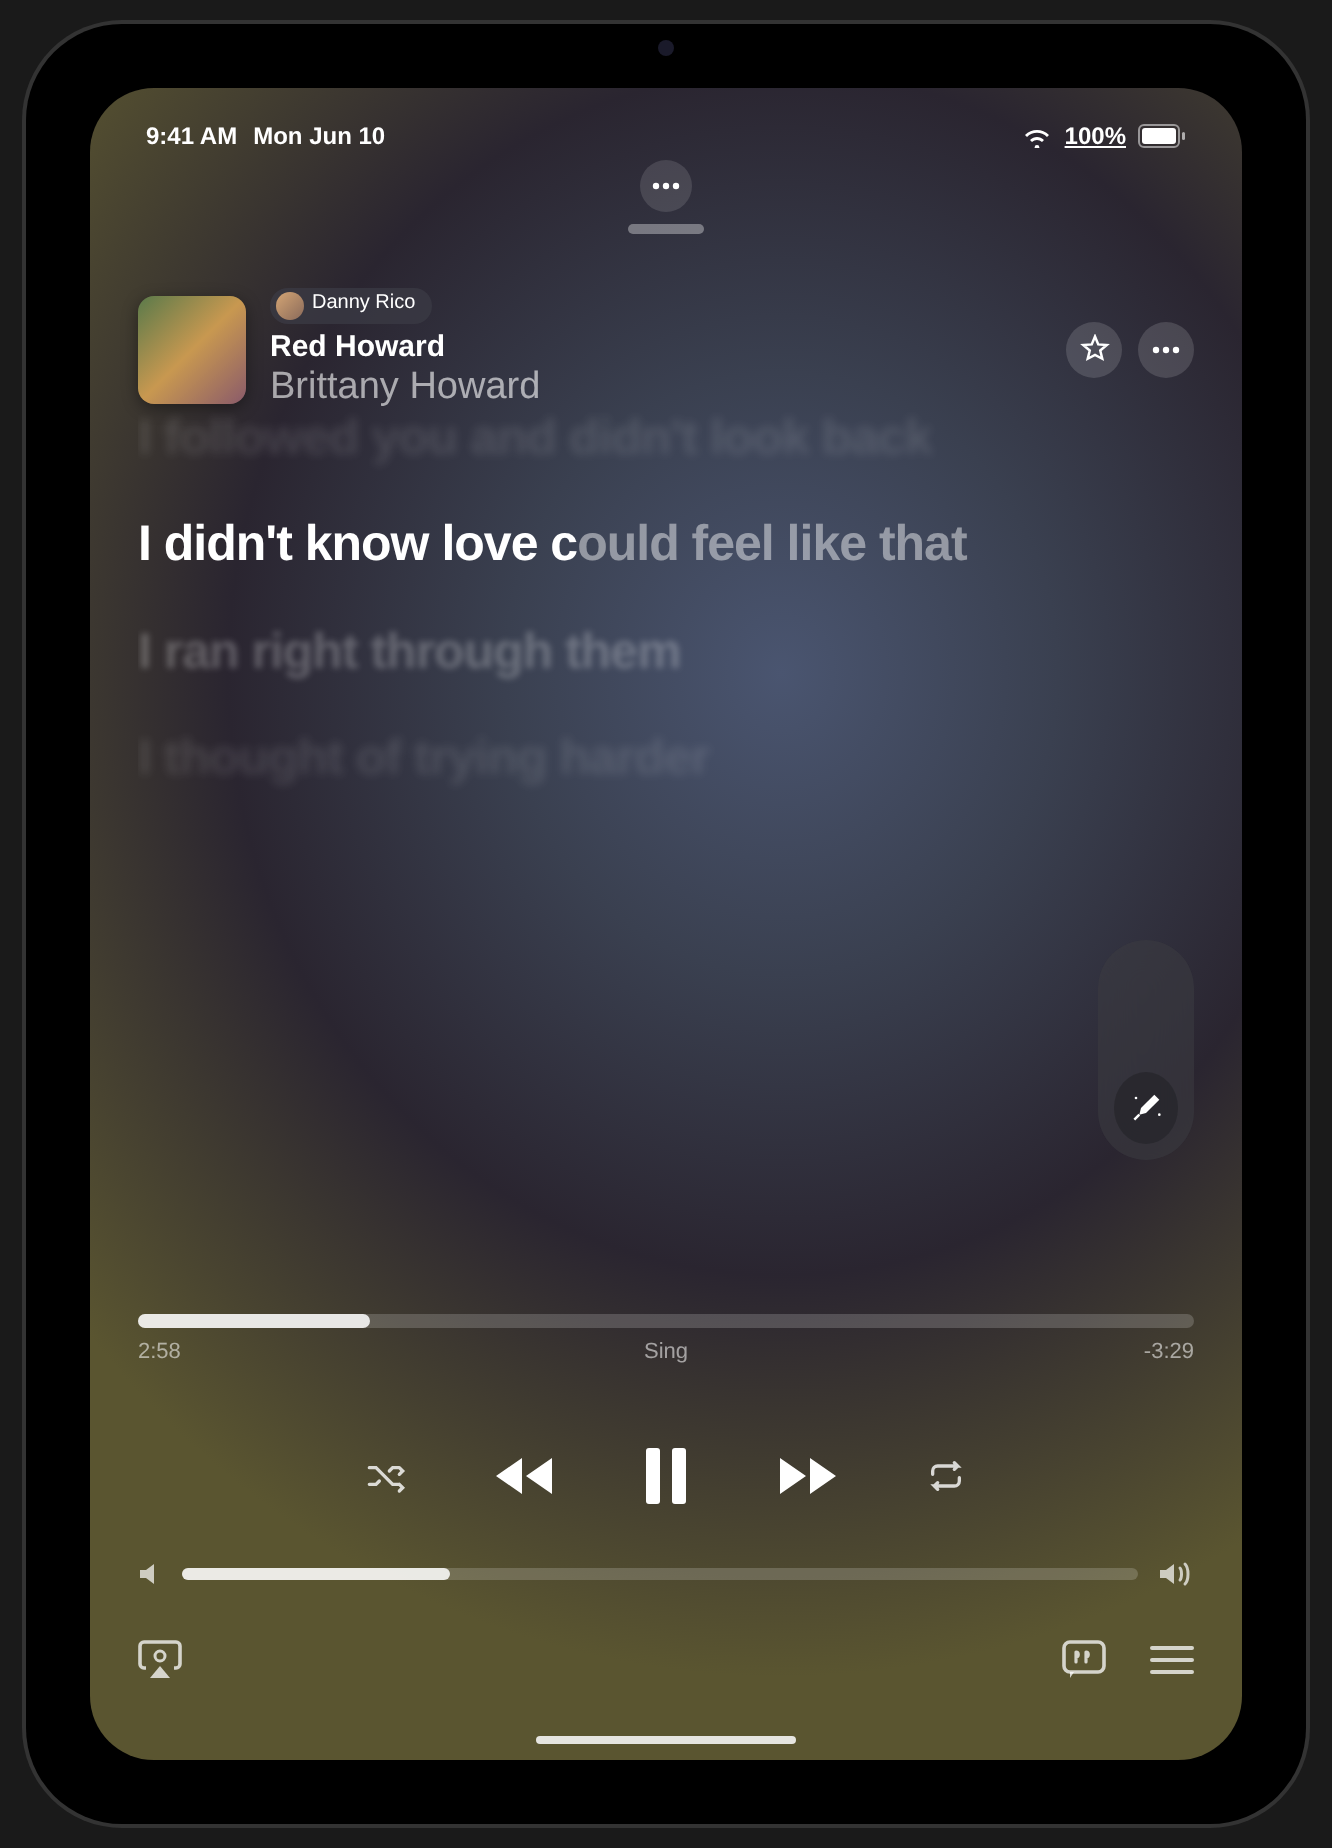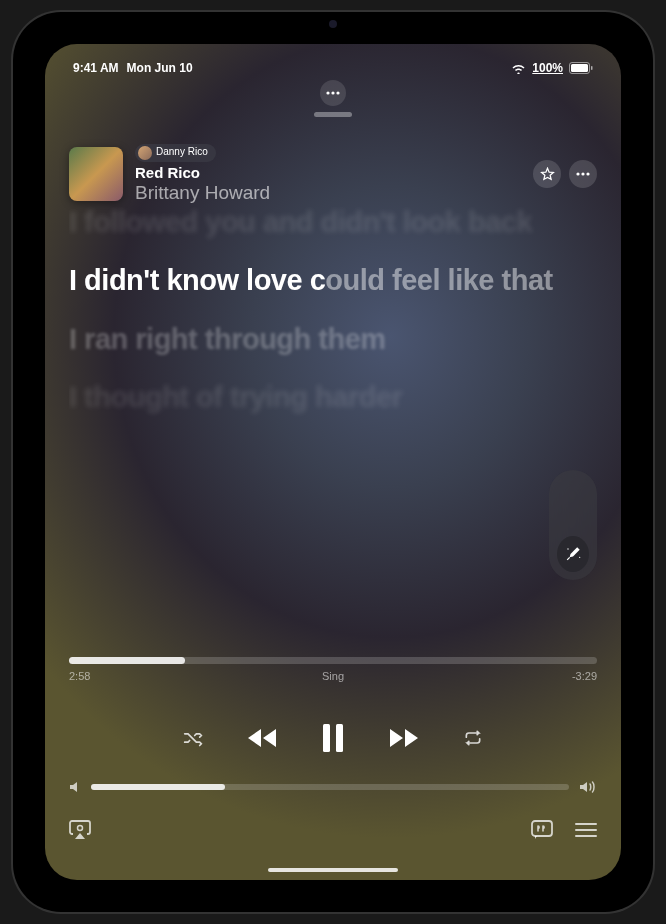--- a/index.html
+++ b/index.html
@@ -140,21 +140,21 @@
 }
 .lyrics {
   position: absolute;
   top: 160px;
   left: 24px;
   right: 24px;
   bottom: 280px;
   overflow: hidden;
 }
 .lyric-line {
-  font-size: 29px;
+  font-size: 25px;
   font-weight: 800;
   line-height: 1.25;
   margin-bottom: 22px;
   color: rgba(255,255,255,0.25);
   letter-spacing: -0.5px;
   filter: blur(1.5px);
 }
 .lyric-line.current {
   color: #fff;
   filter: none;
@@ -336,21 +336,21 @@
       <div class="grabber"></div>
     </div>
 
     <div class="header">
       <div class="album-art"></div>
       <div class="track-info">
         <span class="contributor-pill">
           <span class="contributor-avatar"></span>
           <span>Danny Rico</span>
         </span>
-        <div class="track-title">Red Rico</div>
+        <div class="track-title">Red Howard</div>
         <div class="track-artist">Brittany Howard</div>
       </div>
       <div class="header-actions">
         <div class="circle-btn">
           <svg width="15" height="15" viewBox="0 0 24 24">
               <path d="M12 2l2.6 6.3 6.8.5-5.2 4.4 1.6 6.6L12 16.8l-5.8 3 1.6-6.6L2.6 8.8l6.8-.5z" fill="none" stroke="#fff" stroke-width="2"></path>
             </svg>
         </div>
         <div class="circle-btn">
           <svg width="14" height="4" viewBox="0 0 14 4">

